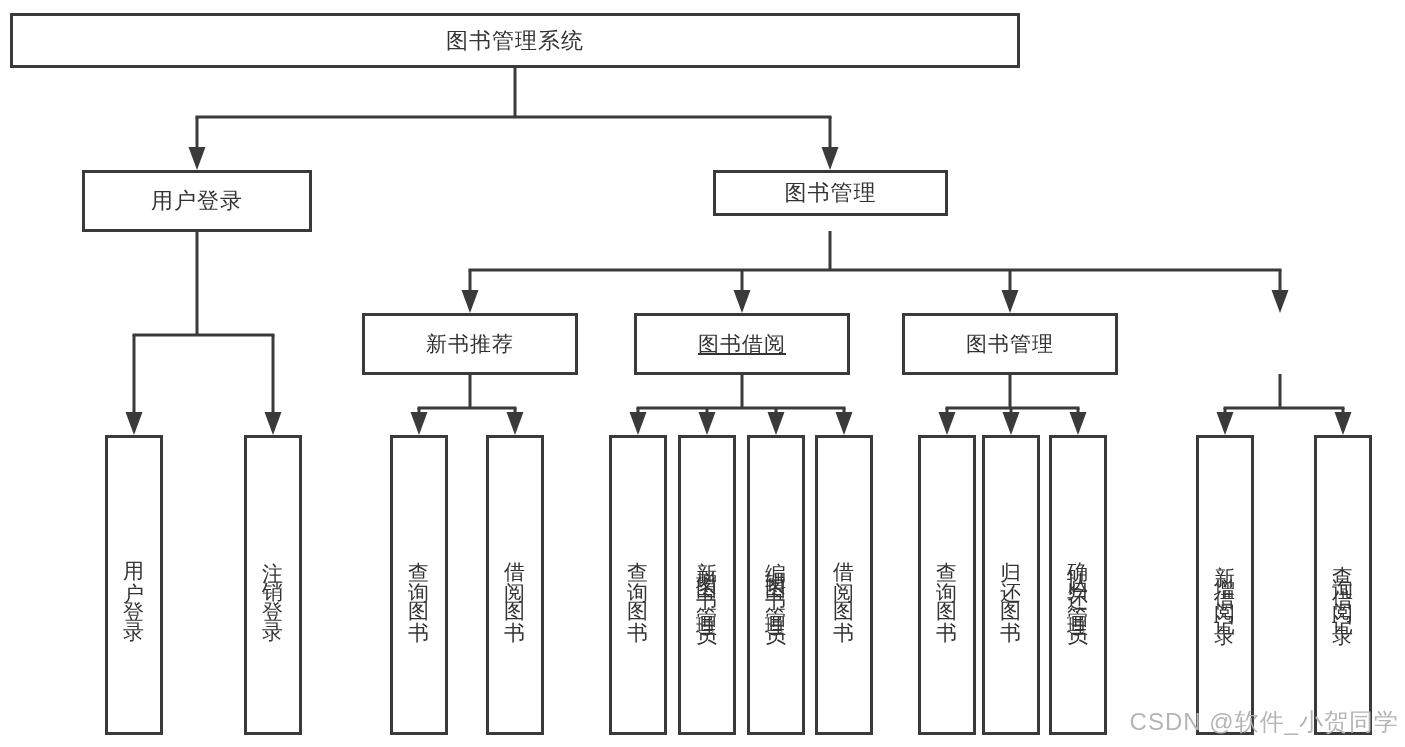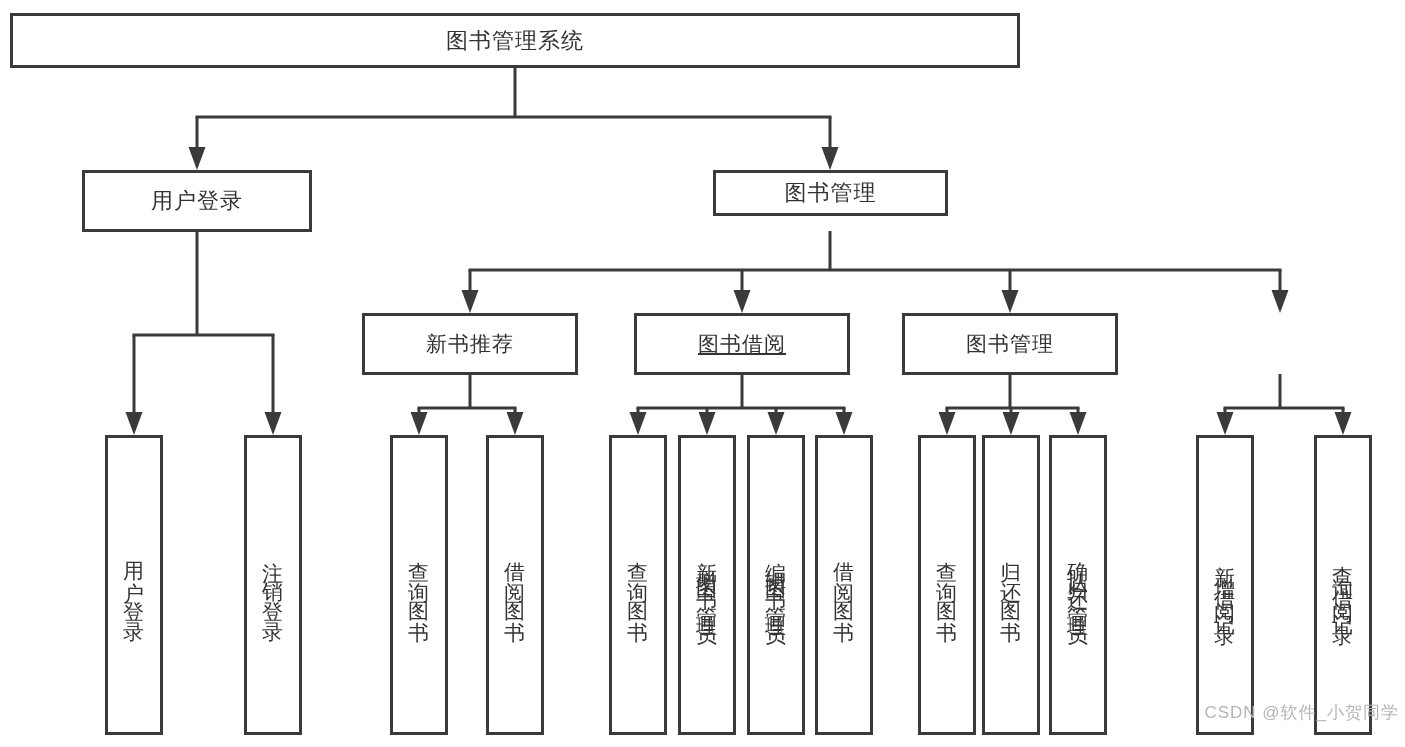--- a/index.html
+++ b/index.html
@@ -28,23 +28,23 @@
     text-orientation:mixed;
     font-size:21px;
     line-height:1;
     white-space:nowrap;
   }
   .vs4 span{letter-spacing:20px;}
   .vs6 span{letter-spacing:12px;}
   .vs9 span{letter-spacing:9px;}
   .watermark{
     position:absolute;
-    right:6px;bottom:23px;
+    right:6px;bottom:9px;
     z-index:3;
-    font-size:17px;
+    font-size:24px;
     color:#b5b5b5;
     letter-spacing:1px;
   }
 </style>
 </head>
 <body>
 
 <div class="canvas">
 
   <svg class="connectors" width="1405" height="747">

